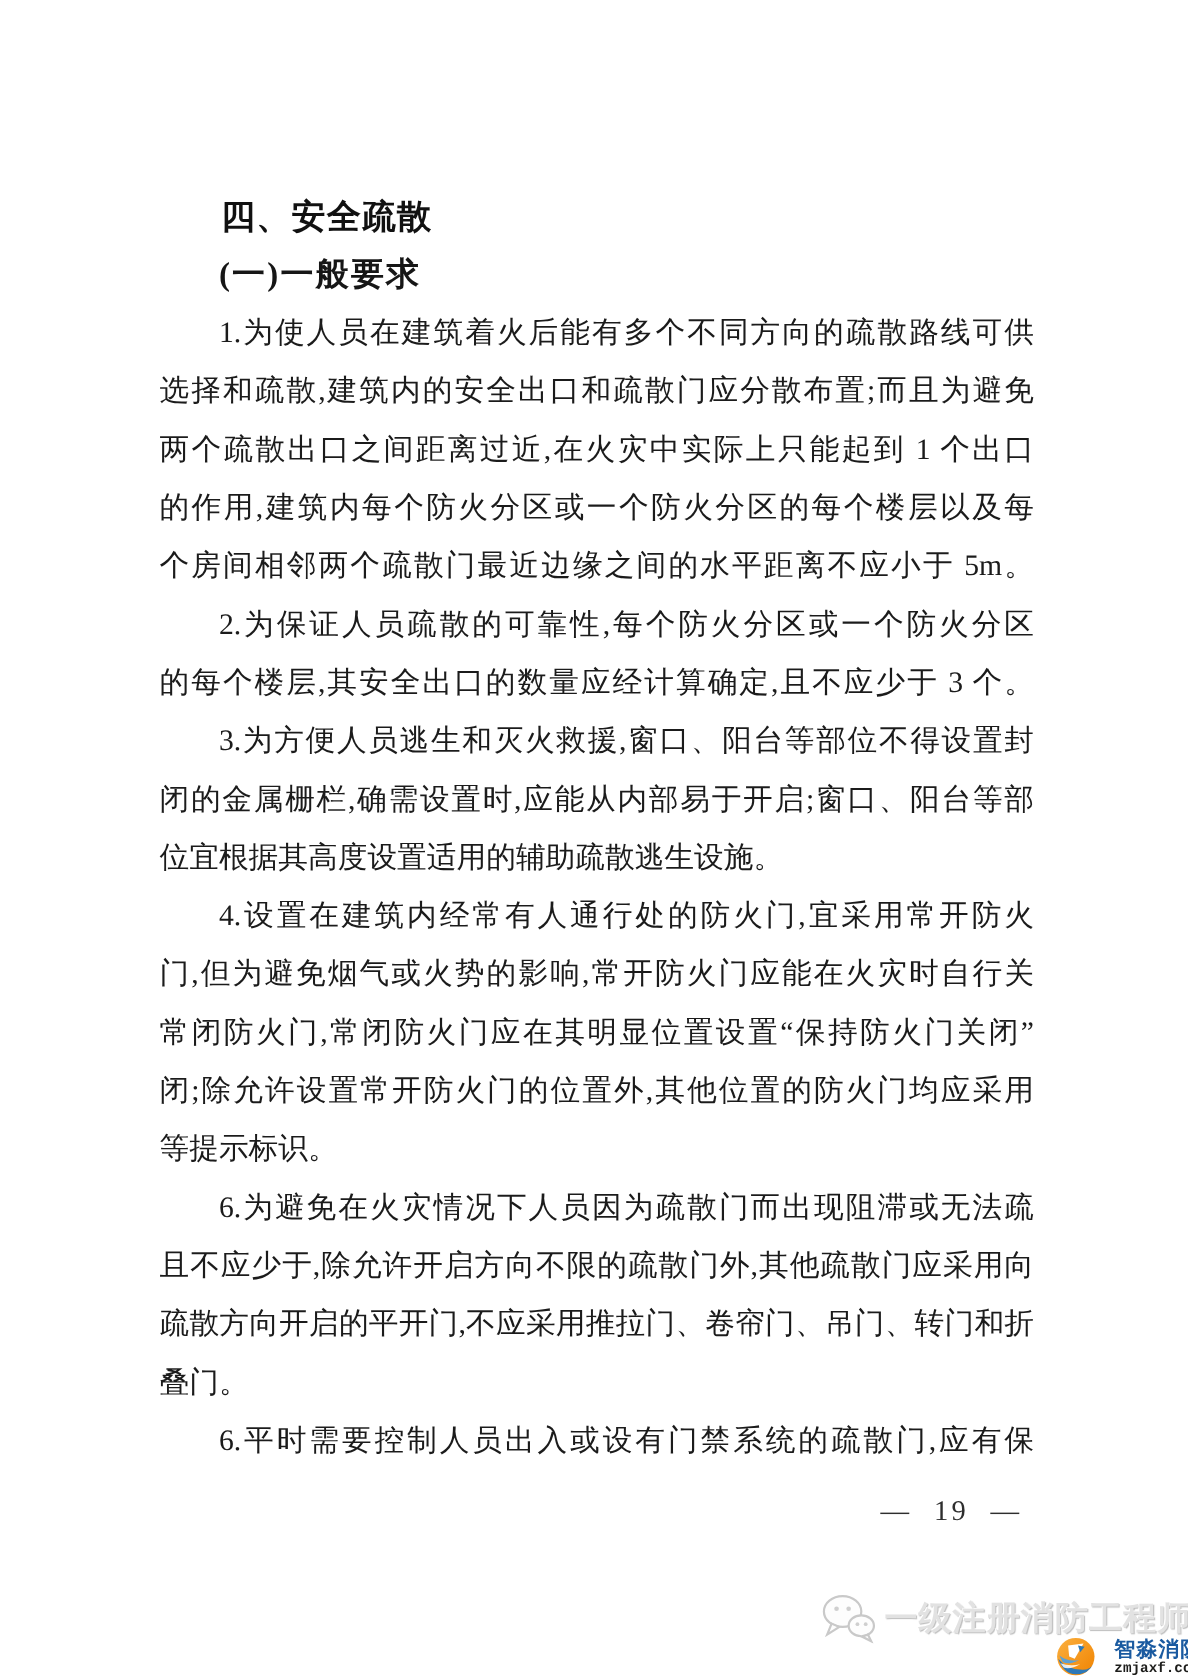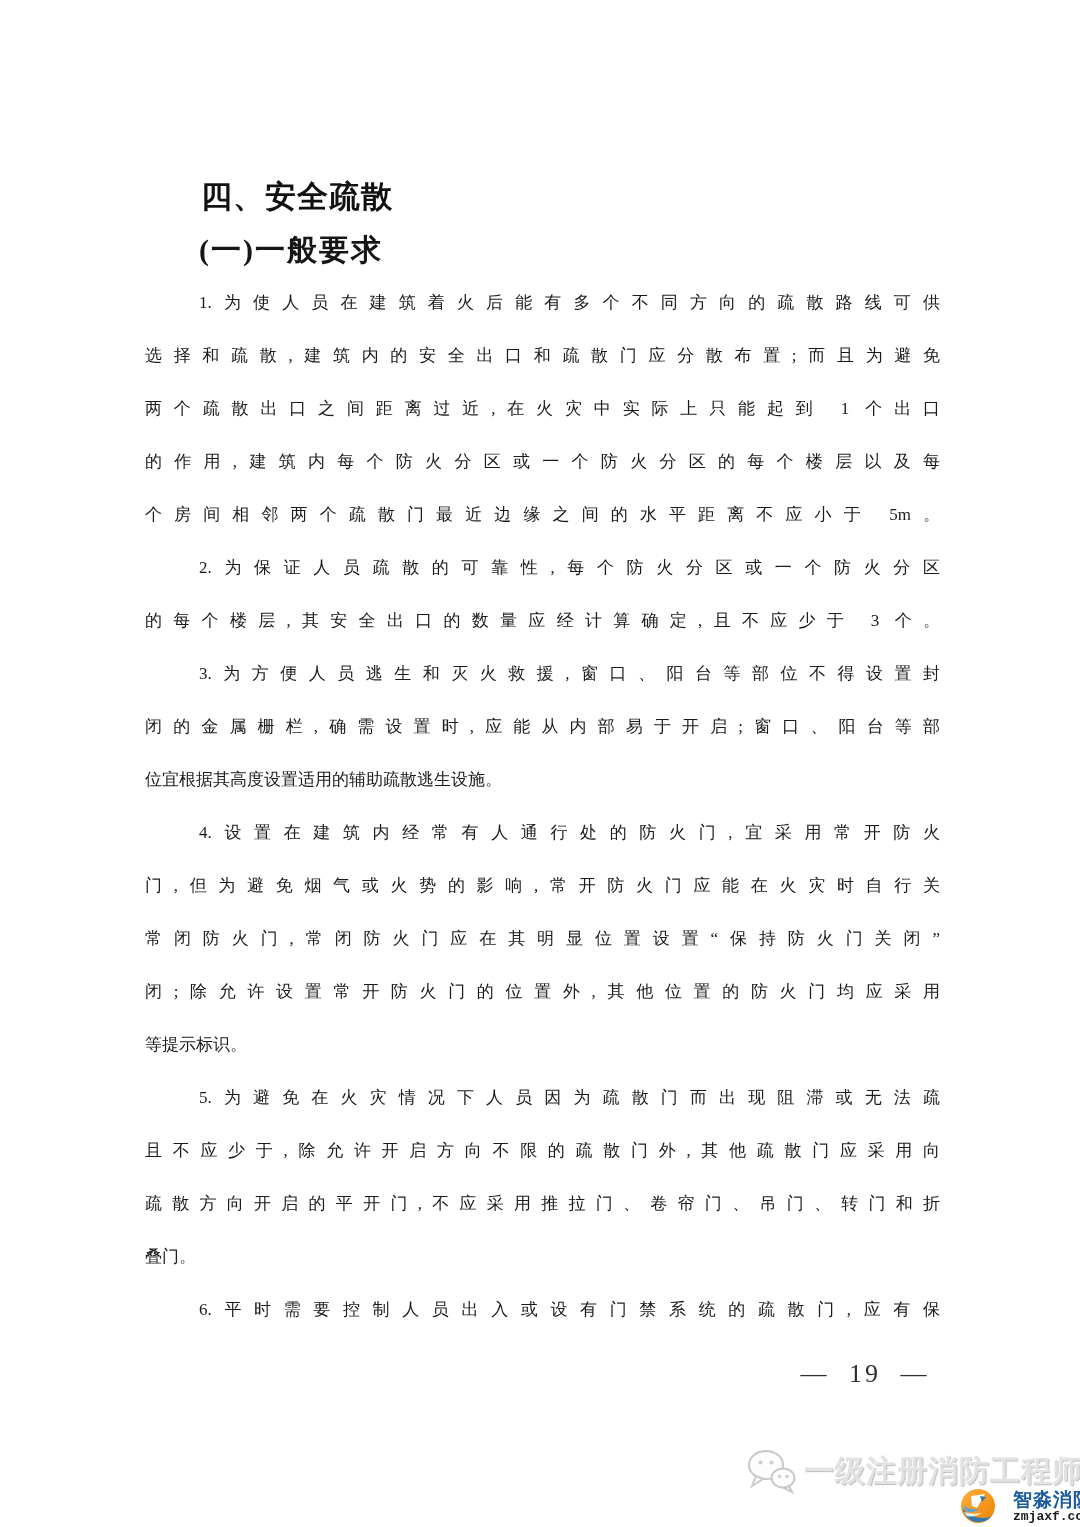--- a/index.html
+++ b/index.html
@@ -36,21 +36,21 @@
     margin: 0;
     height: 53px; line-height: 53px;
     padding-left: 54px;
     font-size: 30px;
     font-weight: bold;
     letter-spacing: 2px;
     color: #161616;
   }
   .line {
     height: 53px; line-height: 53px;
-    font-size: 17px;
+    font-size: 27px;
     overflow: hidden;
     text-align: justify;
   }
   .line.full  { text-align-last: justify; }
   .line.short { text-align-last: left; }
   .line.first { text-indent: 54px; }
   
   .page-number {
     position: absolute;
     left: 780px; top: 1356px;
@@ -120,21 +120,21 @@
         <div class="line first full">2.为保证人员疏散的可靠性,每个防火分区或一个防火分区</div>
         <div class="line full">的每个楼层,其安全出口的数量应经计算确定,且不应少于 3 个。</div>
         <div class="line first full">3.为方便人员逃生和灭火救援,窗口、阳台等部位不得设置封</div>
         <div class="line full">闭的金属栅栏,确需设置时,应能从内部易于开启;窗口、阳台等部</div>
         <div class="line short">位宜根据其高度设置适用的辅助疏散逃生设施。</div>
         <div class="line first full">4.设置在建筑内经常有人通行处的防火门,宜采用常开防火</div>
         <div class="line full">门,但为避免烟气或火势的影响,常开防火门应能在火灾时自行关</div>
         <div class="line full">常闭防火门,常闭防火门应在其明显位置设置“保持防火门关闭”</div>
         <div class="line full">闭;除允许设置常开防火门的位置外,其他位置的防火门均应采用</div>
         <div class="line short">等提示标识。</div>
-        <div class="line first full">5.为避免在火灾情况下人员因为疏散门而出现阻滞或无法疏</div>
+        <div class="line first full">6.为避免在火灾情况下人员因为疏散门而出现阻滞或无法疏</div>
         <div class="line full">且不应少于,除允许开启方向不限的疏散门外,其他疏散门应采用向</div>
         <div class="line full">疏散方向开启的平开门,不应采用推拉门、卷帘门、吊门、转门和折</div>
         <div class="line short">叠门。</div>
         <div class="line first full">6.平时需要控制人员出入或设有门禁系统的疏散门,应有保</div>
       </div>
   </div>
 
   <div class="page-number">— 19 —</div>
 
   <div class="watermark">

